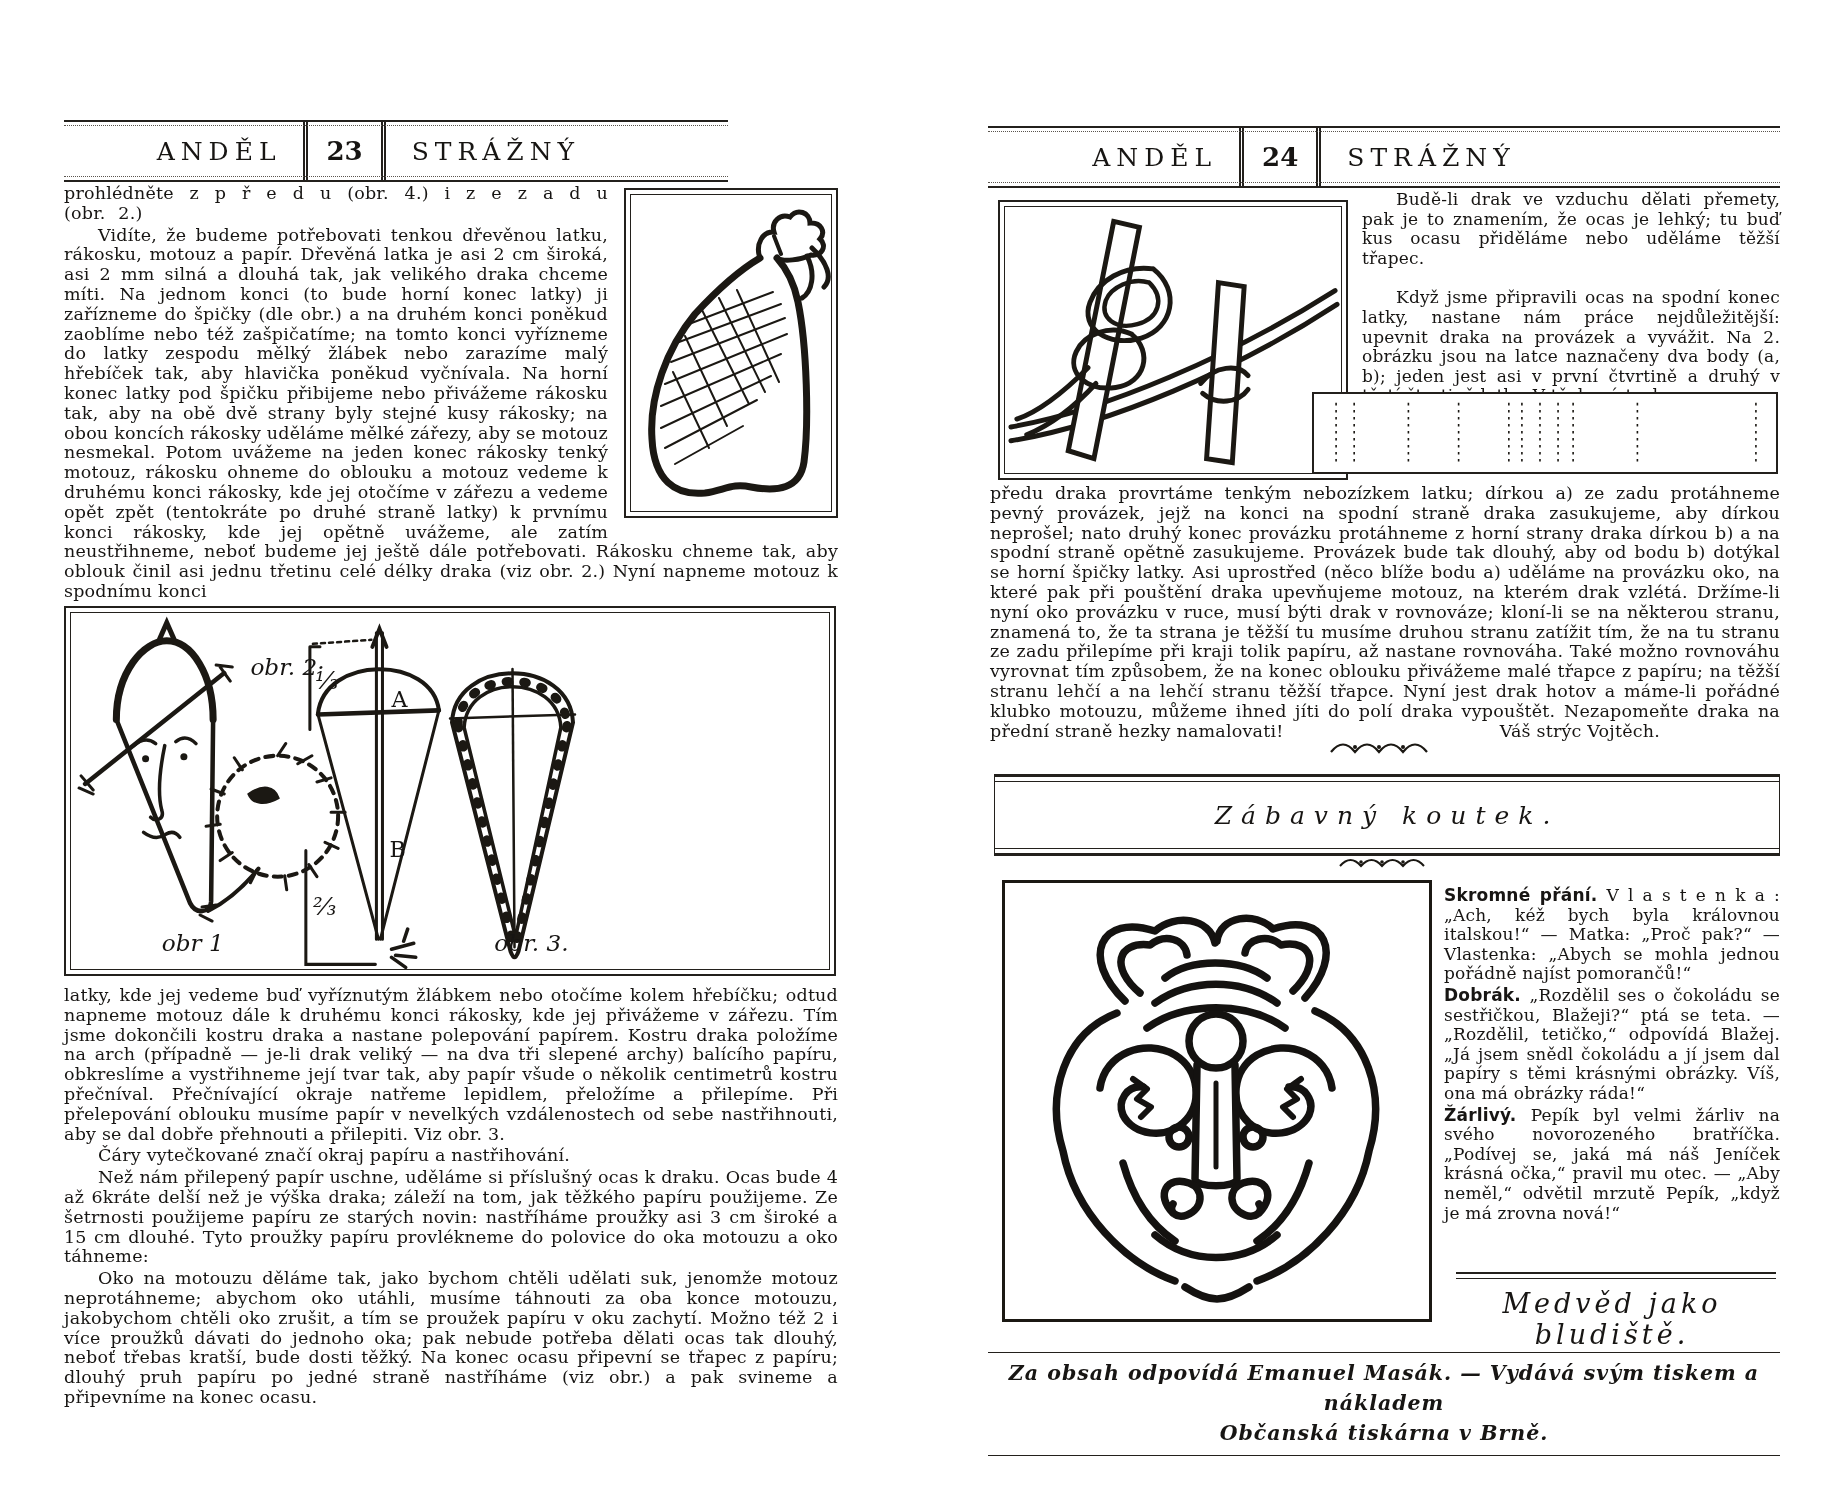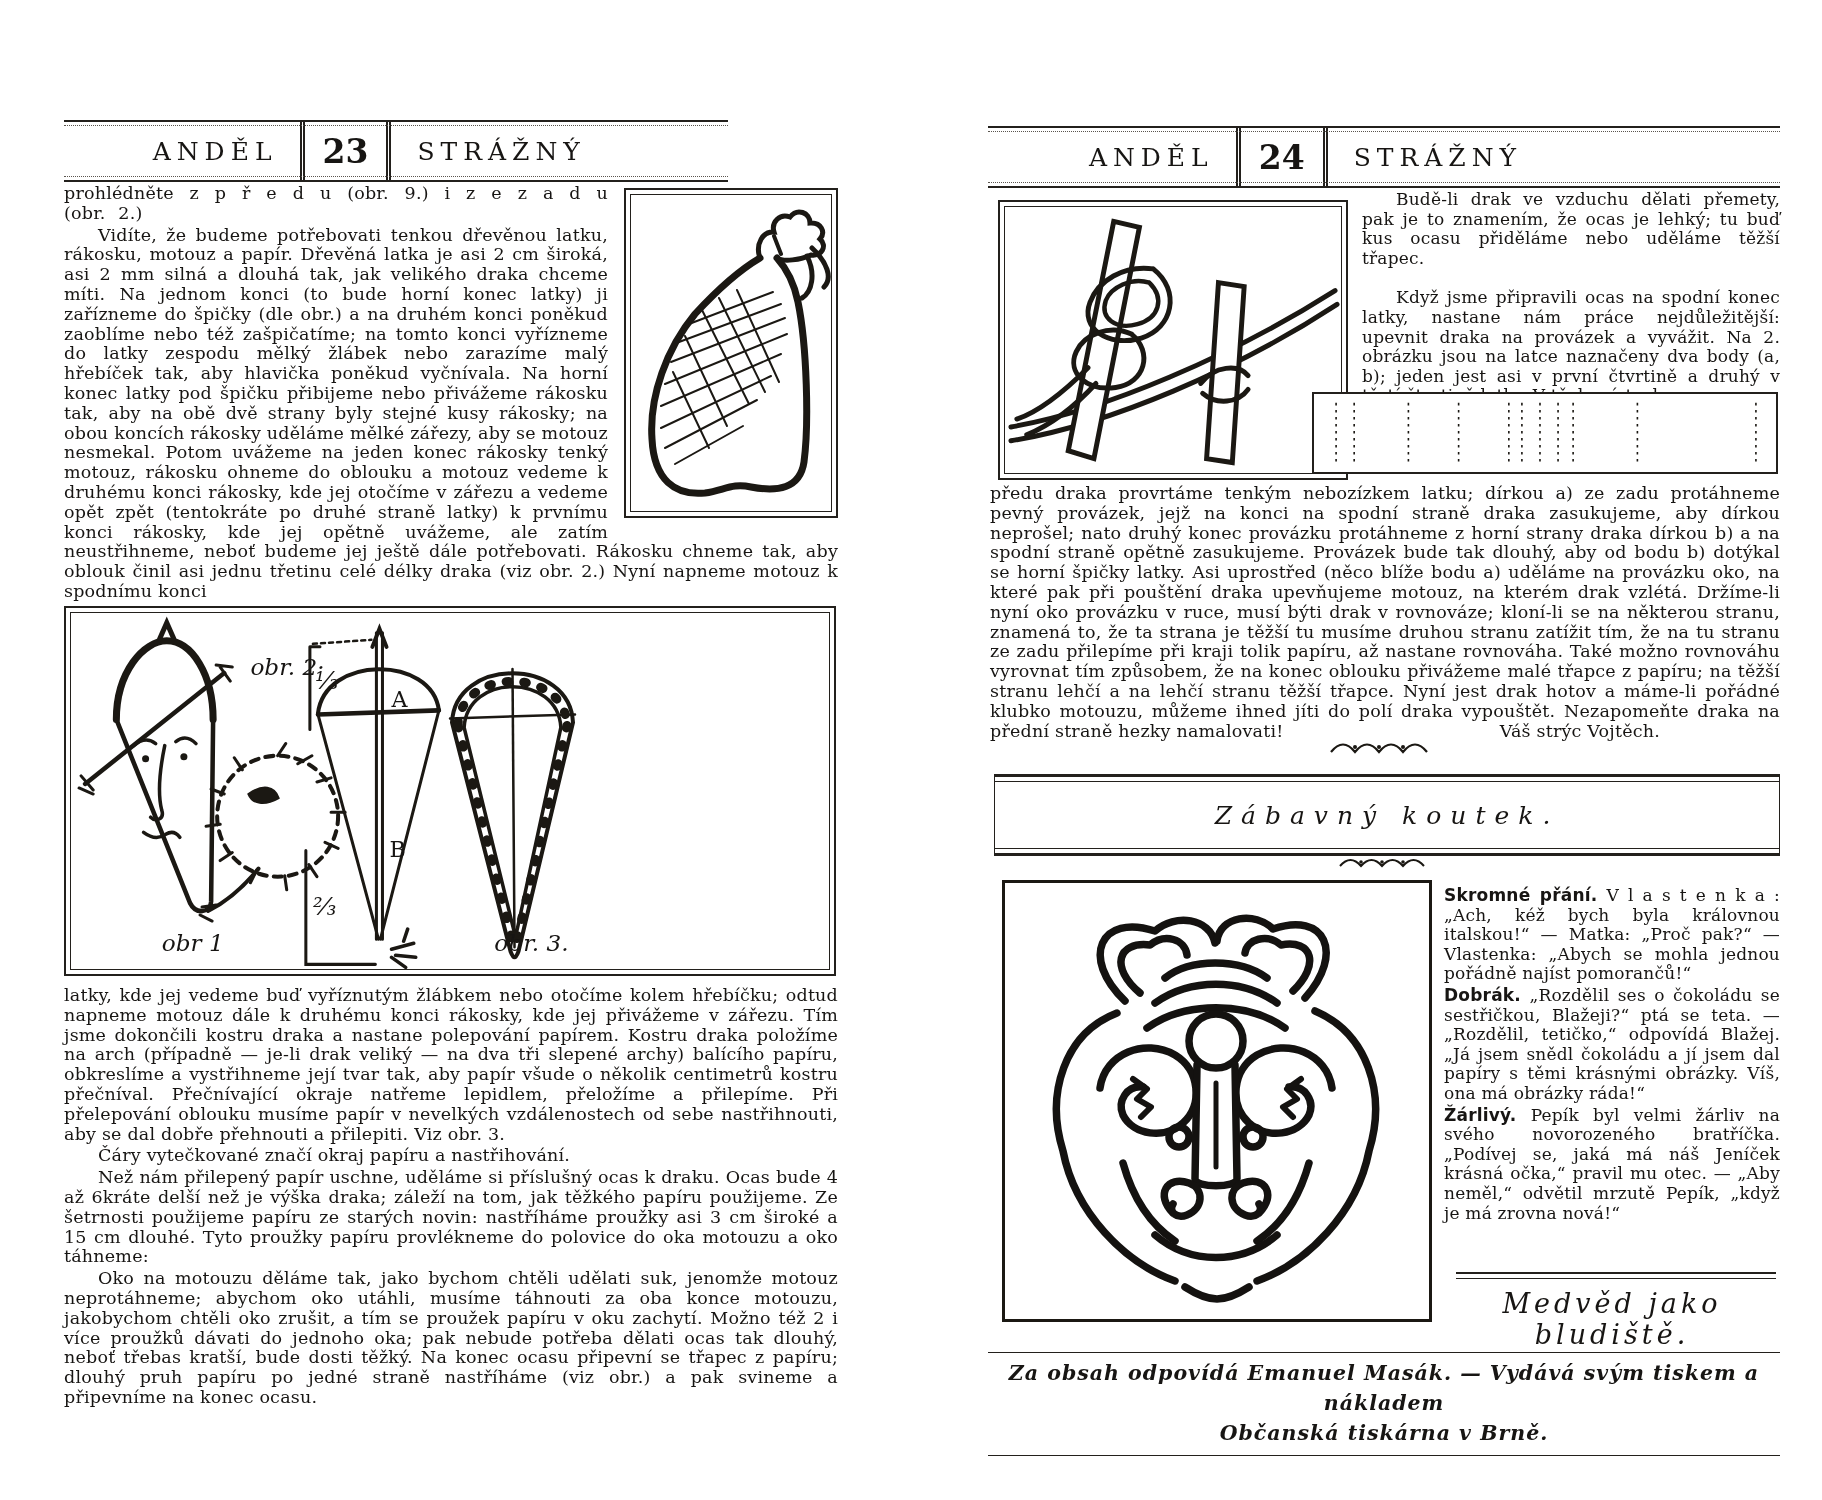--- a/index.html
+++ b/index.html
@@ -7,21 +7,21 @@
           font-family:"DejaVu Serif",serif;color:#171513;overflow:hidden;}
   .abs{position:absolute;}
   
   .running-head{display:flex;align-items:stretch;border-top:2px solid #23201c;border-bottom:2px solid #23201c;position:absolute;}
   .running-head::before{content:"";position:absolute;left:0;right:0;top:3px;border-top:1.5px dotted #5a554e;}
   .running-head::after{content:"";position:absolute;left:0;right:0;bottom:3px;border-bottom:1.5px dotted #5a554e;}
   .rh-cell{display:flex;align-items:center;font-size:25px;letter-spacing:6px;}
   .rh-left{flex:1.1;justify-content:flex-end;padding-right:22px;}
   .rh-right{flex:1.6;justify-content:flex-start;padding-left:26px;}
   .rh-num{border-left:5px double #23201c;border-right:5px double #23201c;display:flex;align-items:center;
-          padding:0 18px;font-weight:bold;font-size:33px;}
+          padding:0 18px;font-weight:bold;font-size:26px;}
   
   .body-text{font-size:17.5px;line-height:19.8px;text-align:justify;letter-spacing:.2px;}
   .body-text p{margin:0 0 2px 0;}
   .indent{text-indent:34px;}
   .spread{word-spacing:7px;}
   .smallcol{font-size:17px;line-height:19.6px;}
   
   .frame{background:#fff;border:2.5px solid #23201c;box-sizing:border-box;}
   .frame-inner{position:absolute;left:4px;top:4px;right:4px;bottom:4px;border:1.2px solid #23201c;}
   .frame-inner svg,.frame-plain svg{position:absolute;left:0;top:0;width:100%;height:100%;}
@@ -78,21 +78,21 @@
               <path d="M70,112 L118,208"></path>
                 <path d="M88,102 L134,196"></path>
                 <path d="M106,94 L148,186"></path>
               <path d="M54,140 L96,230"></path>
                 <path d="M42,176 L78,252"></path>
             </g>
           </g>
         </svg>
       </div>
     </div>
-    <p class="spread">prohlédněte z p ř e d u (obr. 9.) i z e z a d u (obr. 2.)</p>
+    <p class="spread">prohlédněte z p ř e d u (obr. 4.) i z e z a d u (obr. 2.)</p>
     <p class="indent">Vidíte, že budeme potřebovati tenkou dřevěnou latku, rákosku, motouz a papír. Dřevěná latka je asi 2 cm široká, asi 2 mm silná a dlouhá tak, jak velikého draka chceme míti. Na jednom konci (to bude horní konec latky) ji zařízneme do špičky (dle obr.) a na druhém konci poněkud zaoblíme nebo též zašpičatíme; na tomto konci vyřízneme do latky zespodu mělký žlábek nebo zarazíme malý hřebíček tak, aby hlavička poněkud vyčnívala. Na horní konec latky pod špičku přibijeme nebo přivážeme rákosku tak, aby na obě dvě strany byly stejné kusy rákosky; na obou koncích rákosky uděláme mělké zářezy, aby se motouz nesmekal. Potom uvážeme na jeden konec rákosky tenký motouz, rákosku ohneme do oblouku a motouz vedeme k druhému konci rákosky, kde jej otočíme v zářezu a vedeme opět zpět (tentokráte po druhé straně latky) k prvnímu konci rákosky, kde jej opětně uvážeme, ale zatím neustřihneme, neboť budeme jej ještě dále potřebovati. Rákosku chneme tak, aby oblouk činil asi jednu třetinu celé délky draka (viz obr. 2.) Nyní napneme motouz k spodnímu konci</p>
   </div>
 
   <div class="abs frame" style="left:64px;top:606px;width:772px;height:370px;">
     <div class="frame-inner">
       <svg viewBox="0 0 752 346">
         <g stroke="#1b1813" fill="none" stroke-linecap="round">
 
           <path d="M88,22 L95,6 L102,22" stroke-width="5"></path>
           <path d="M45,102 C45,55 72,24 95,24 C120,24 141,58 141,102" stroke-width="7"></path>

